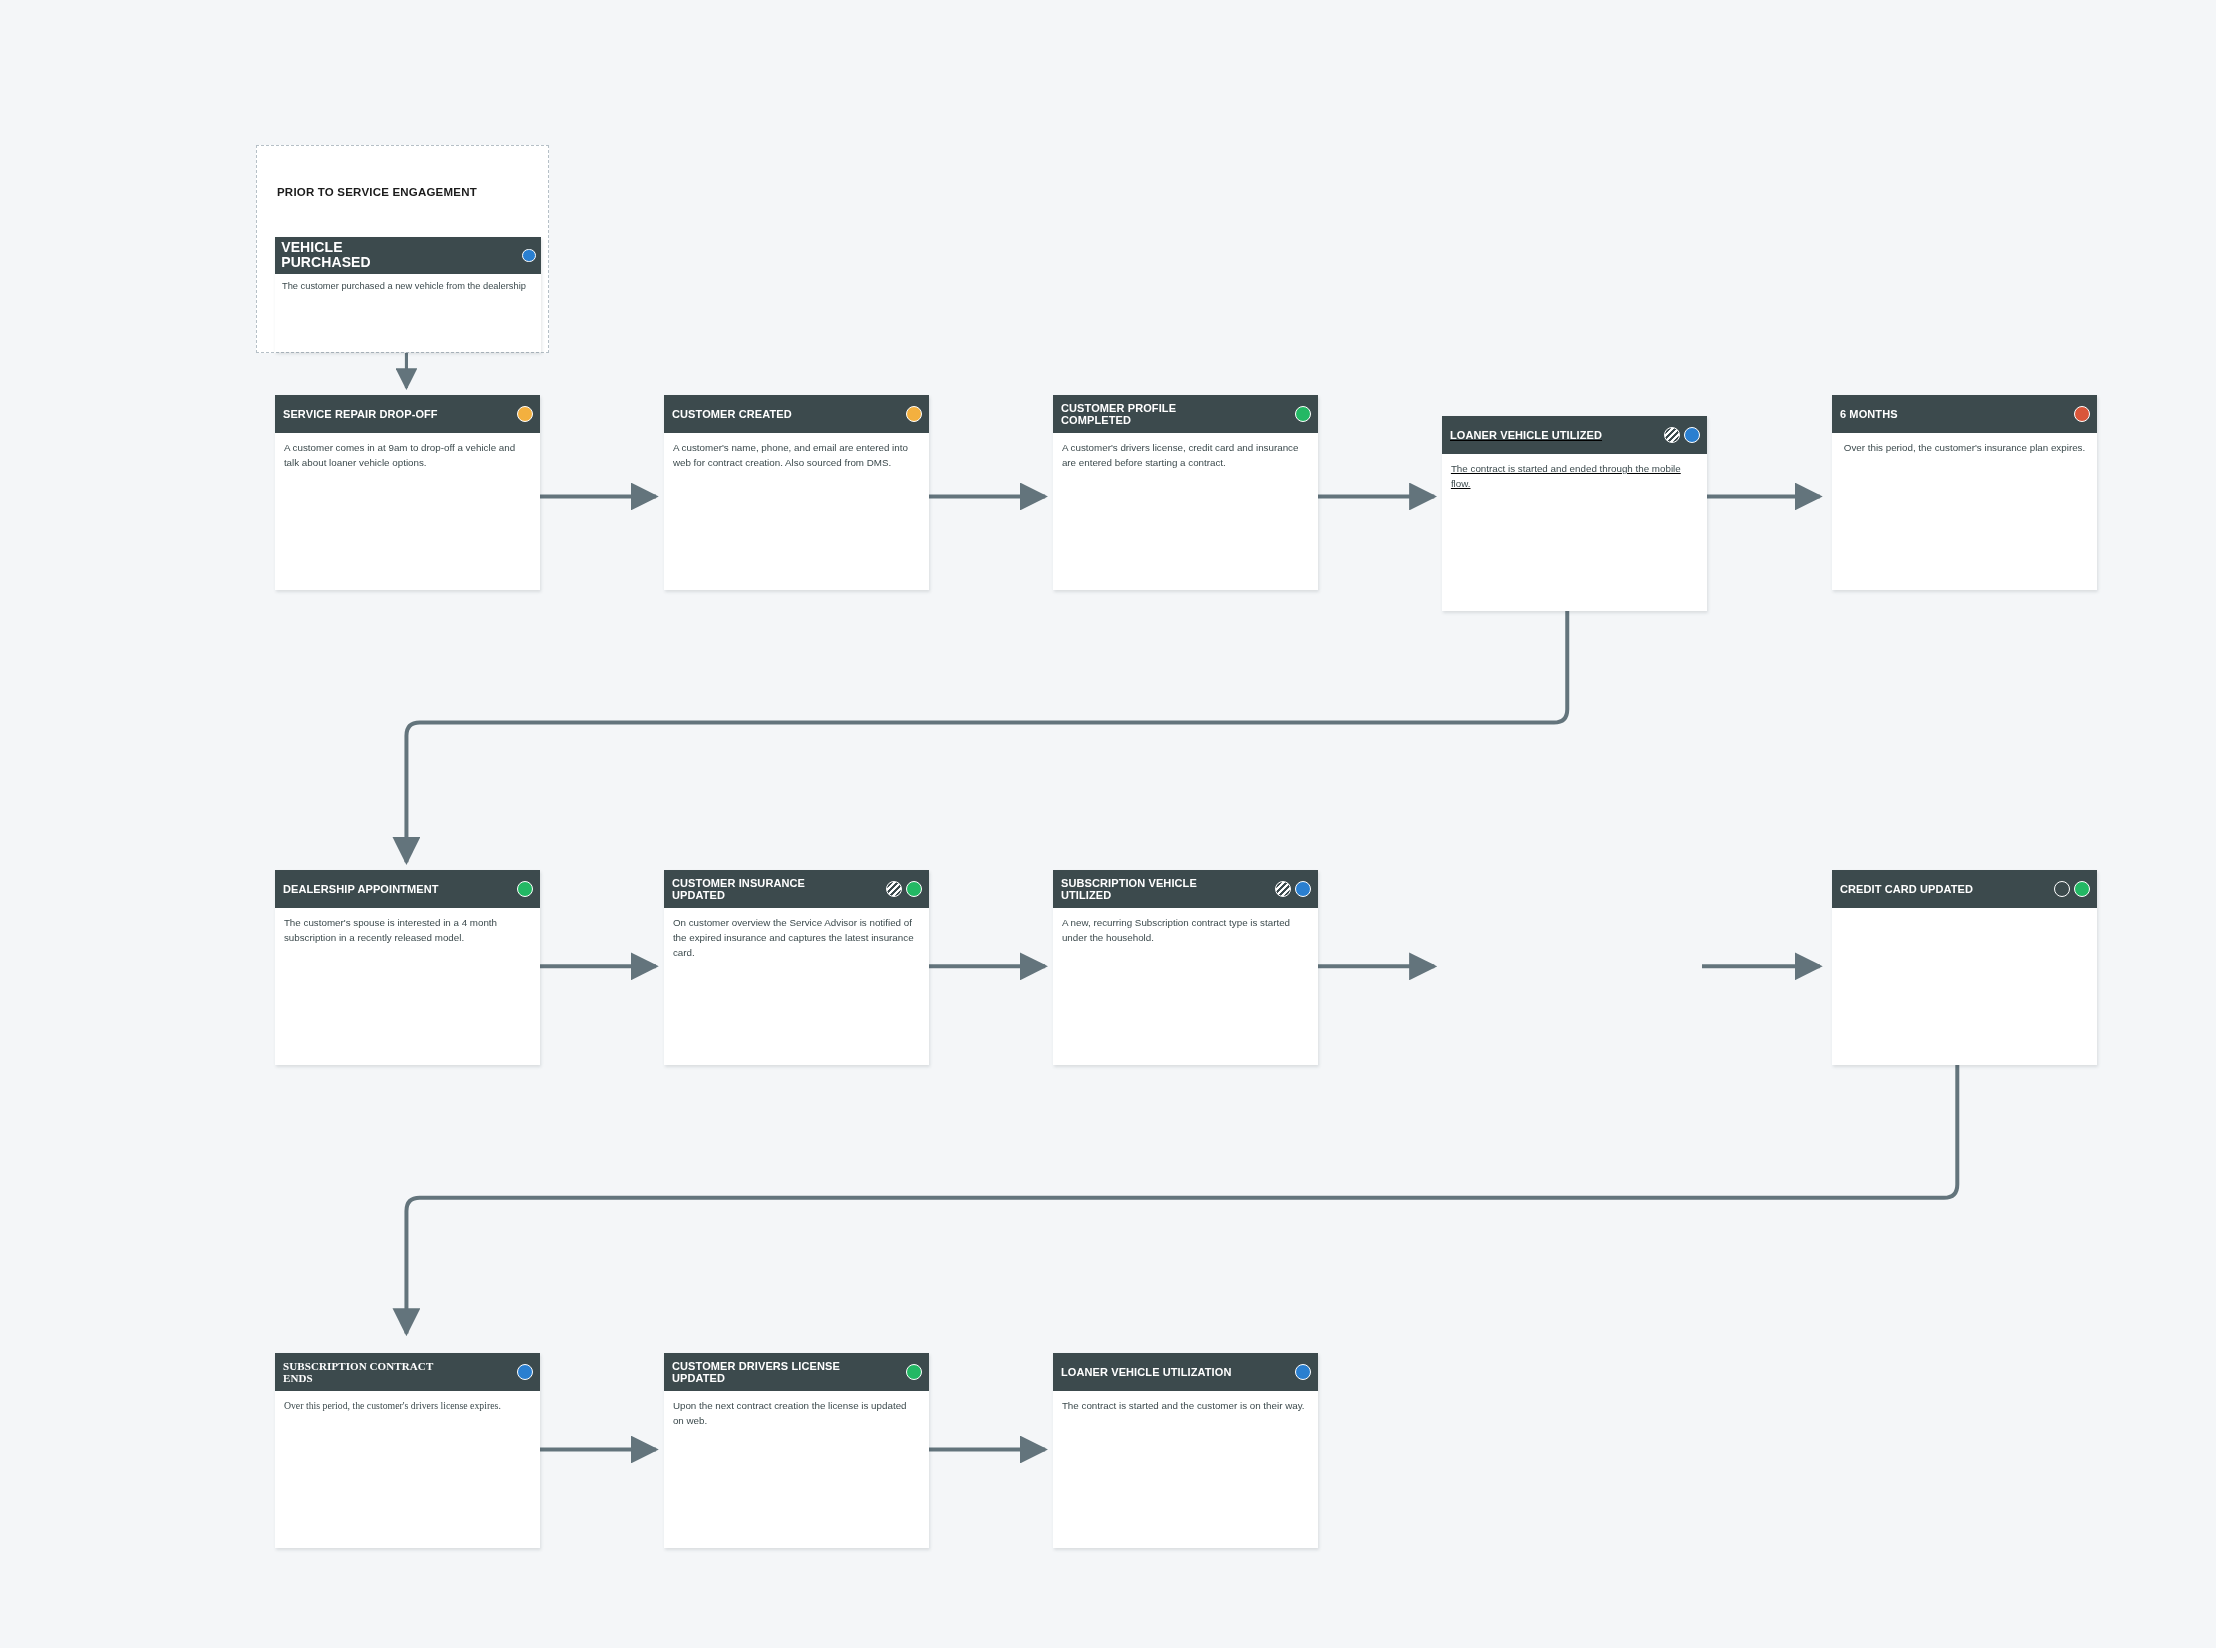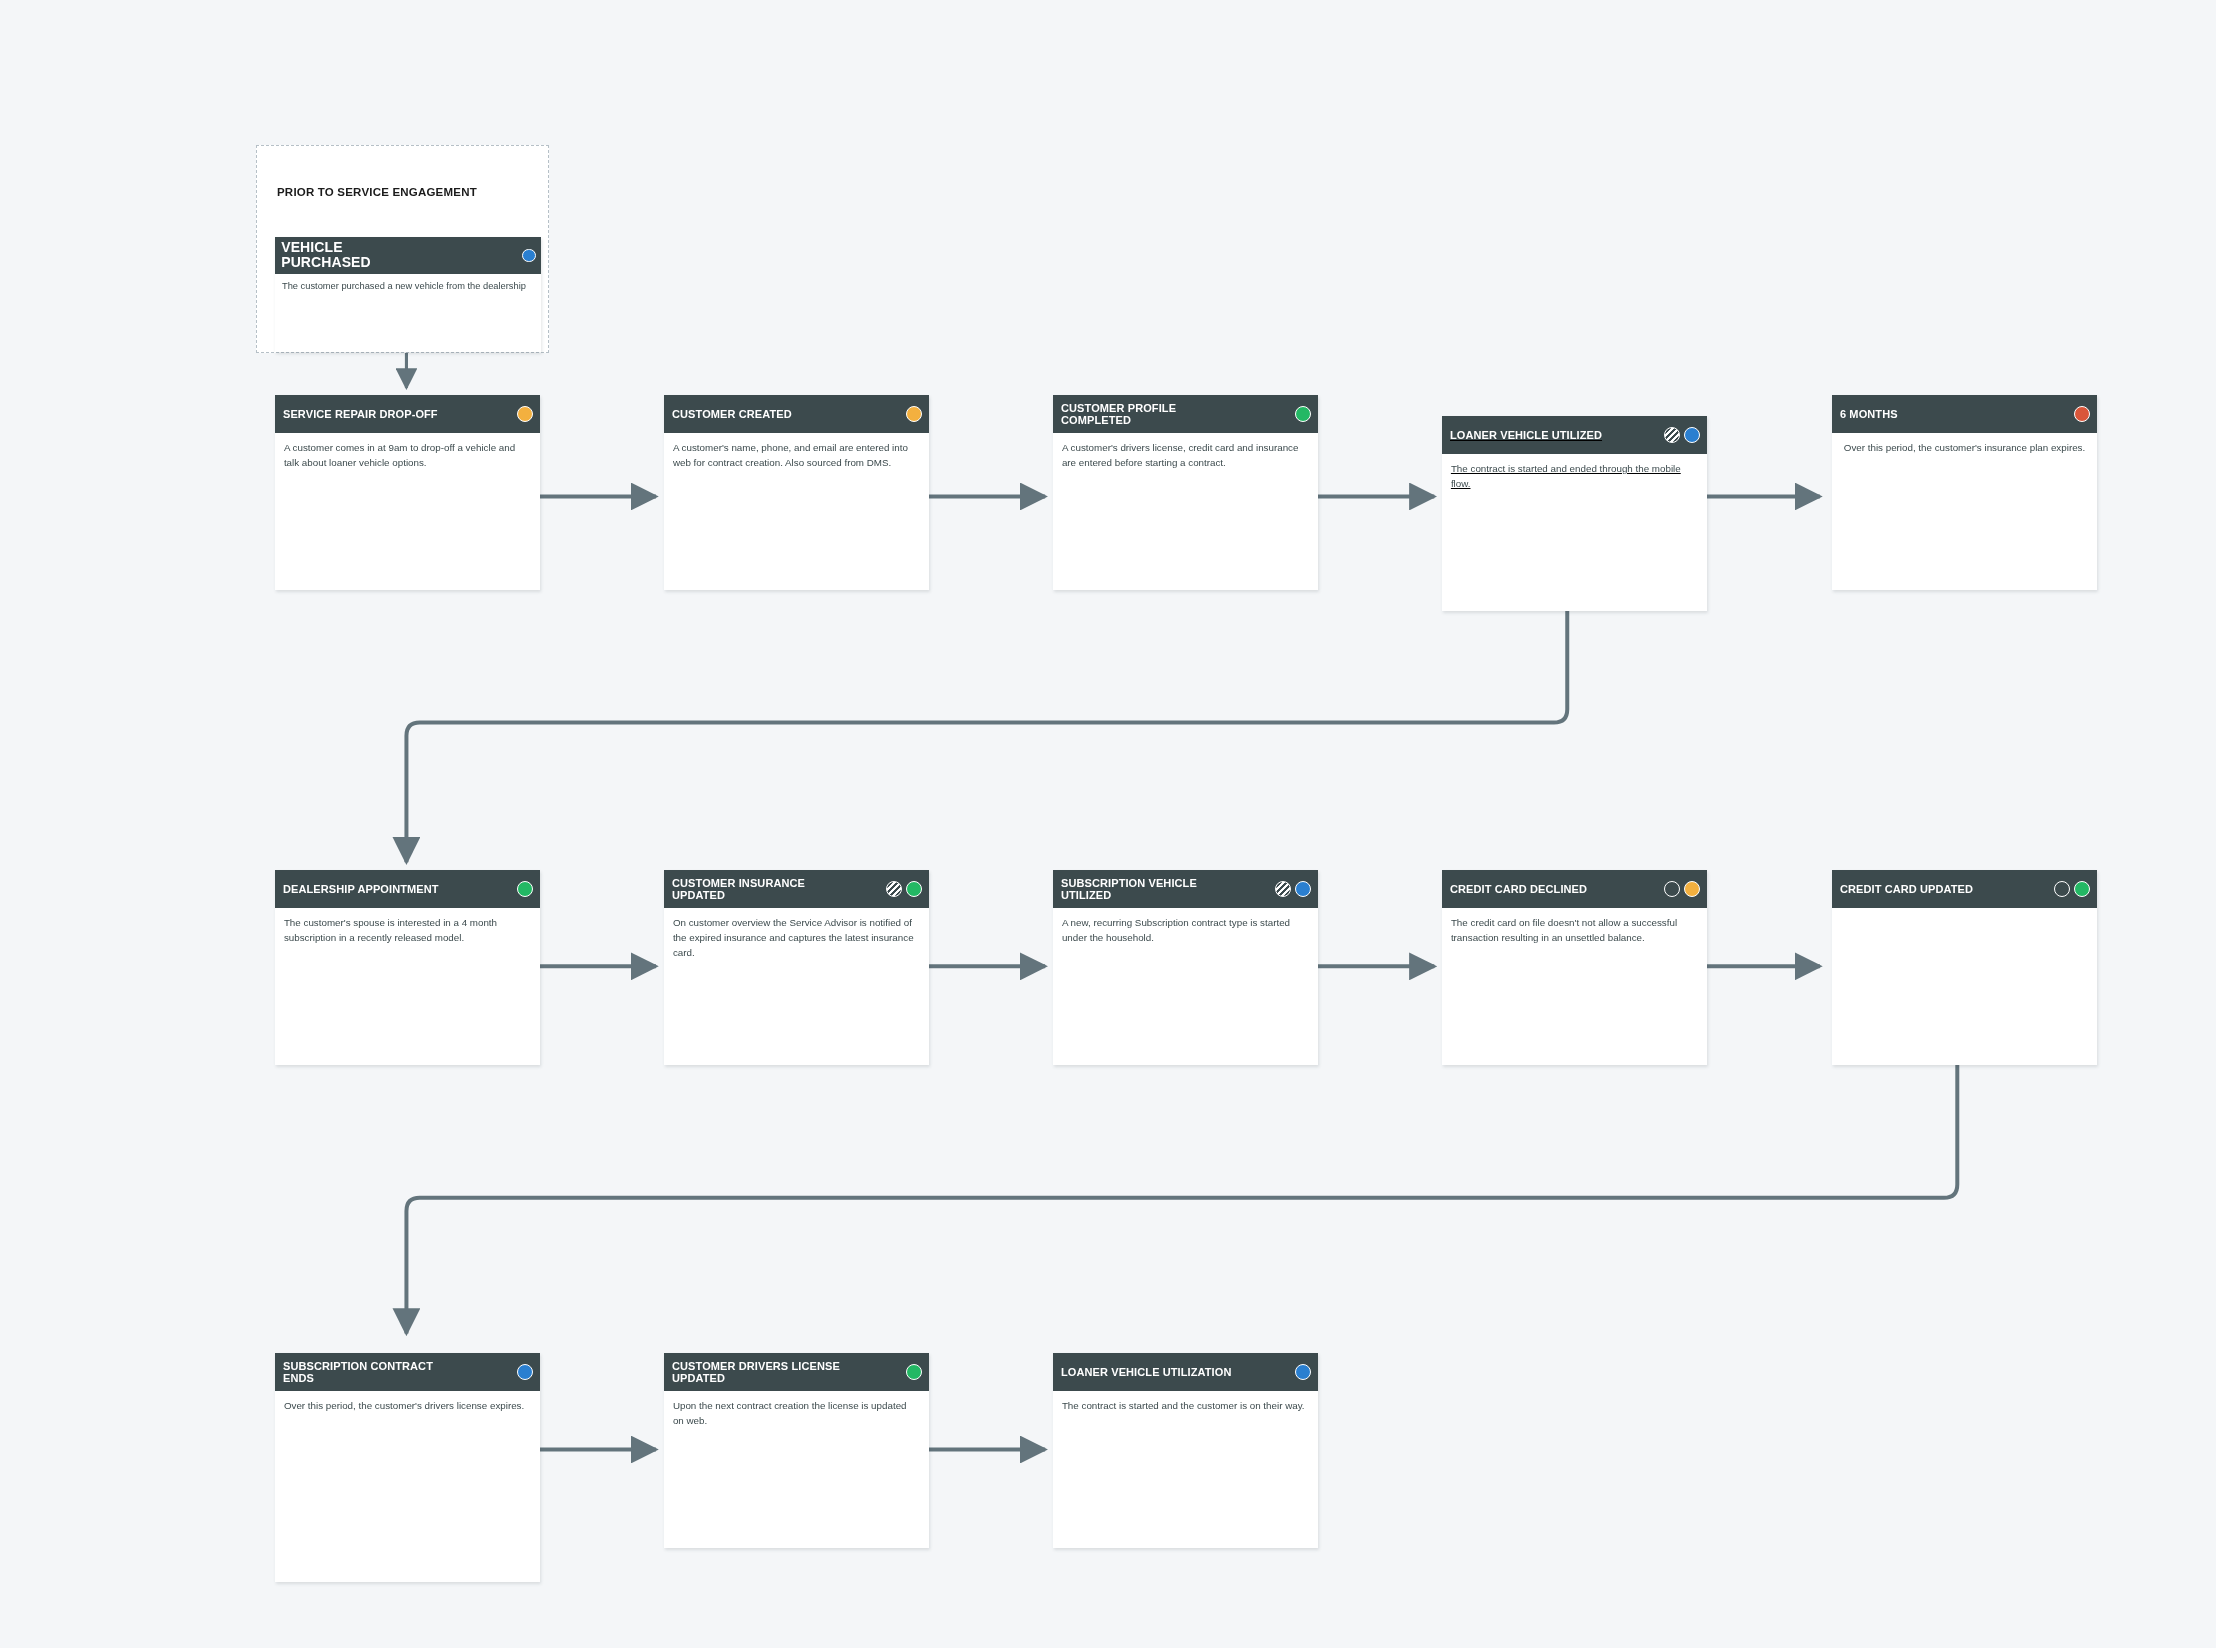--- a/index.html
+++ b/index.html
@@ -209,42 +209,32 @@
     <div class="card-header">
       <div class="card-title">SUBSCRIPTION VEHICLE UTILIZED</div>
       <div class="card-badges">
         <span class="dot hatch"></span>
         <span class="dot" style="background:#2a7fd0;"></span>
       </div>
     </div>
     <div class="card-body">A new, recurring Subscription contract type is started under the household.</div>
   </div>
 
-  <div class="card" style="left:1442px; top:870px; width:265px; height:195px;">
-    <div class="card-header">
-      <div class="card-title">CREDIT CARD DECLINED</div>
+
+  <div class="card" style="left:1832px; top:870px; width:265px; height:195px;">
+    <div class="card-header">
+      <div class="card-title">CREDIT CARD UPDATED</div>
       <div class="card-badges">
         <span class="dot hollow"></span>
-        <span class="dot" style="background:#f3b03f;"></span>
-      </div>
-    </div>
-    <div class="card-body">The credit card on file doesn't not allow a successful transaction resulting in an unsettled balance.</div>
-  </div>
-
-  <div class="card" style="left:1832px; top:870px; width:265px; height:195px;">
-    <div class="card-header">
-      <div class="card-title">CREDIT CARD UPDATED</div>
-      <div class="card-badges">
-        <span class="dot hollow"></span>
-        <span class="dot" style="background:#23b864;"></span>
-      </div>
-    </div>
-  </div>
-
-  <div class="card" style="left:275px; top:1353px; width:265px; height:229px;">
+        <span class="dot" style="background:#23b864;"></span>
+      </div>
+    </div>
+  </div>
+
+  <div class="card" style="left:275px; top:1353px; width:265px; height:195px;font-family:Liberation Serif, serif;">
     <div class="card-header">
       <div class="card-title">SUBSCRIPTION CONTRACT ENDS</div>
       <div class="card-badges">
         <span class="dot" style="background:#2a7fd0;"></span>
       </div>
     </div>
     <div class="card-body">Over this period, the customer's drivers license expires.</div>
   </div>
 
   <div class="card" style="left:664px; top:1353px; width:265px; height:195px;">

